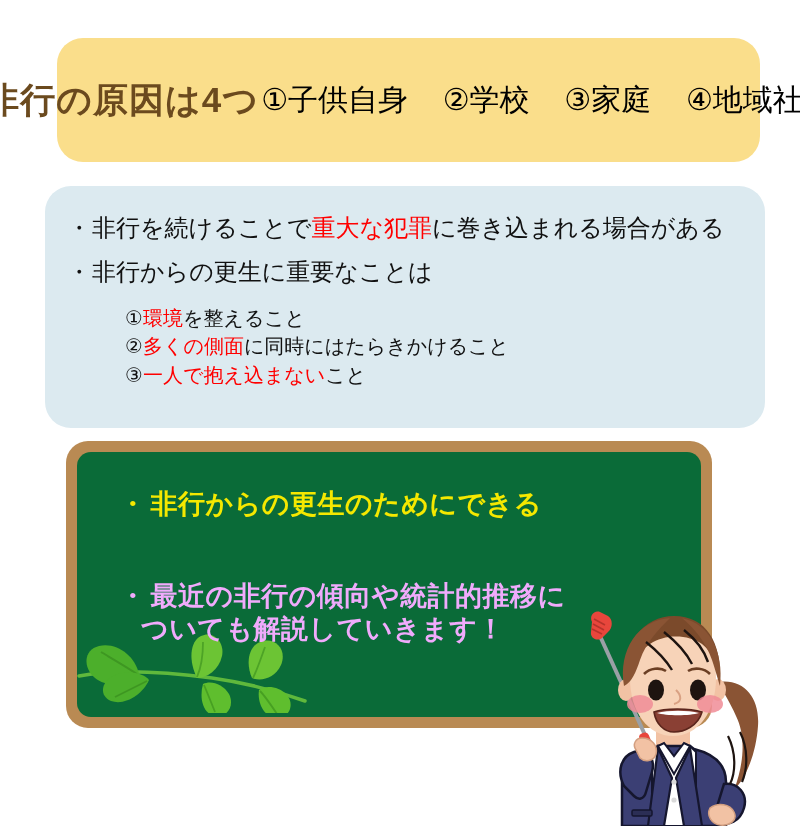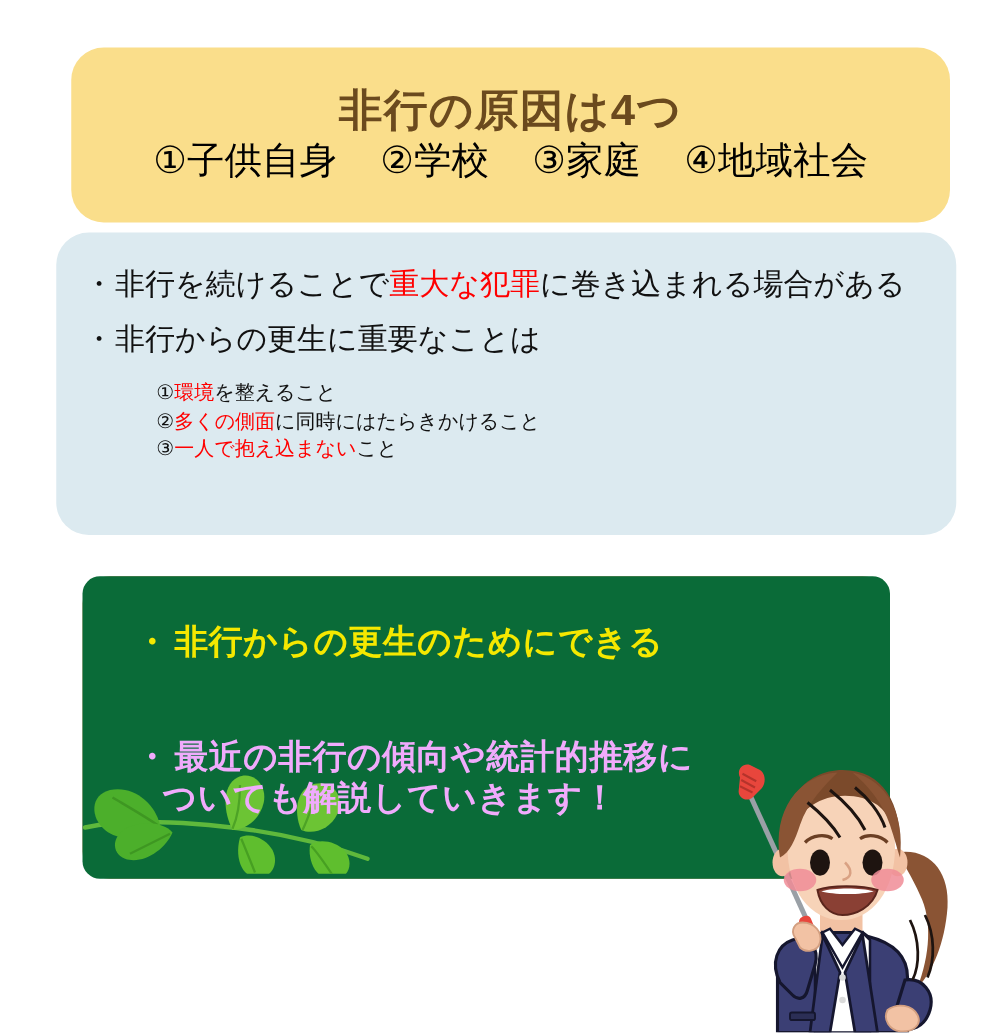--- a/index.html
+++ b/index.html
@@ -21,26 +21,26 @@
     width: 800px;
     height: 826px;
   }
 
   
   .header-box {
     position: absolute;
     left: 57px;
     top: 38px;
     width: 703px;
-    height: 140px;
+    height: 124px;
     background: #FADE8B;
     border-radius: 26px;
     box-sizing: border-box;
     display: flex;
-    flex-direction: column;
+    flex-direction: row;
     align-items: center;
     justify-content: center;
     gap: 2px;
   }
   .header-title {
     font-size: 35px;
     font-weight: bold;
     color: #6B4A1E;
     letter-spacing: 1px;
     line-height: 1.15;
@@ -80,39 +80,40 @@
     margin-top: 12px;
   }
   .info-line .bullet {
     margin-right: 1px;
   }
   .sub-list {
     margin: 0;
     padding: 0 0 0 58px;
   }
   .sub-line {
-    font-size: 16px;
+    font-size: 20px;
     color: #111111;
     line-height: 1.42;
     white-space: nowrap;
   }
   .red {
     color: #FF0000;
   }
 
   
   .board-frame {
     position: absolute;
     left: 66px;
-    top: 461px;
+    top: 441px;
     width: 646px;
-    height: 242px;
+    height: 287px;
     background: #B98A53;
     border-radius: 22px;
     box-sizing: border-box;
+    padding: 11px;
   }
   .board-inner {
     position: relative;
     width: 100%;
     height: 100%;
     background: #0A6B38;
     border-radius: 14px;
     overflow: hidden;
     box-sizing: border-box;
     padding: 36px 0 0 42px;

